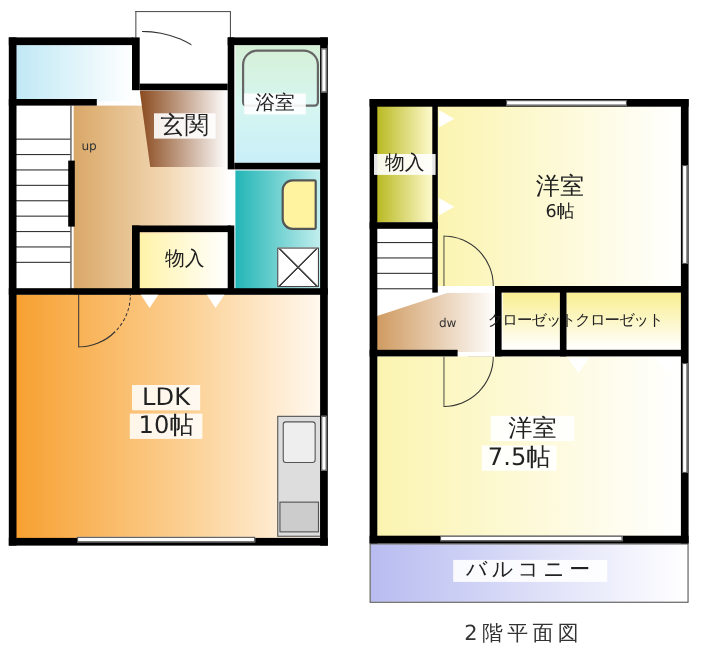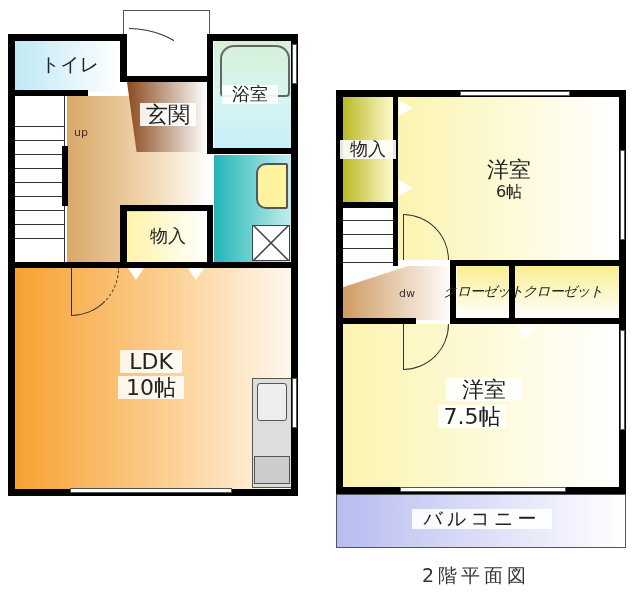--- a/index.html
+++ b/index.html
@@ -74,21 +74,20 @@
 
   <div class="win" style="left:70px;top:488px;width:162px;height:5px;"></div>
   <div class="win" style="left:292px;top:378px;width:5px;height:50px;"></div>
   <div class="win" style="left:292px;top:44px;width:5px;height:40px;"></div>
 
   <div class="tri" style="left:128px;top:268px;border-left:8px solid transparent;border-right:8px solid transparent;border-top:12px solid #fff;"></div>
   <div class="tri" style="left:188px;top:268px;border-left:8px solid transparent;border-right:8px solid transparent;border-top:12px solid #fff;"></div>
 
   <div class="door-arc" style="left:71px;top:268px;width:48px;height:48px;border-top:none;border-left:1px solid #333;border-radius:0 0 100% 0;border-right:1px dashed #333;"></div>
 
-  <div class="room-label" style="left:22px;top:55px;width:96px;font-size:19px;background:transparent;">トイレ</div>
   <div class="room-label" style="left:140px;top:103px;width:56px;font-size:22px;">玄関</div>
   <div class="room-label" style="left:222px;top:85px;width:56px;font-size:18px;">浴室</div>
   <div class="room-label" style="left:140px;top:227px;width:56px;font-size:18px;background:transparent;">物入</div>
   <div class="room-label" style="left:120px;top:350px;width:62px;font-size:22px;background:rgba(255,255,255,0.85);">LDK</div>
   <div class="room-label" style="left:118px;top:376px;width:66px;font-size:22px;background:rgba(255,255,255,0.85);">10帖</div>
 
 </div>
 
 <div class="abs" style="left:0;top:0;width:640px;height:593px;">
 
@@ -134,19 +133,19 @@
   <div class="tri" style="left:399px;top:180px;border-top:8px solid transparent;border-bottom:8px solid transparent;border-left:14px solid #fff;"></div>
   <div class="tri" style="left:516px;top:325px;border-left:10px solid transparent;border-right:10px solid transparent;border-top:14px solid #fff;"></div>
   <div class="tri" style="left:596px;top:325px;border-left:10px solid transparent;border-right:10px solid transparent;border-top:14px solid #fff;"></div>
 
   <div class="door-arc" style="left:403px;top:214px;width:46px;height:46px;border-bottom:none;border-right:1px solid #333;border-left:1px solid #333;border-radius:0 100% 0 0;border-top:1px solid #333;"></div>
   <div class="door-arc" style="left:403px;top:324px;width:46px;height:46px;border-top:none;border-right:1px solid #333;border-radius:0 0 100% 0;border-left:1px solid #333;border-bottom:1px solid #333;"></div>
 
   <div class="room-label" style="left:340px;top:140px;width:56px;font-size:18px;">物入</div>
   <div class="room-label" style="left:478px;top:158px;width:62px;font-size:22px;background:transparent;">洋室</div>
   <div class="room-label" style="left:478px;top:184px;width:62px;font-size:16px;background:transparent;">6帖</div>
-  <div class="room-label" style="left:430px;top:284px;width:186px;font-size:14px;background:transparent;letter-spacing:-1px;font-style:italic;">クローゼットクローゼット</div>
+  <div class="room-label" style="left:430px;top:284px;width:186px;font-size:14px;background:transparent;letter-spacing:-1px;">クローゼットクローゼット</div>
   <div class="room-label" style="left:446px;top:378px;width:76px;font-size:22px;">洋室</div>
   <div class="room-label" style="left:438px;top:405px;width:68px;font-size:22px;">7.5帖</div>
   <div class="room-label" style="left:412px;top:509px;width:140px;font-size:19px;letter-spacing:4px;">バルコニー</div>
 
   <div class="caption" style="left:422px;top:563px;">2階平面図</div>
 </div>
 
 </body></html>

